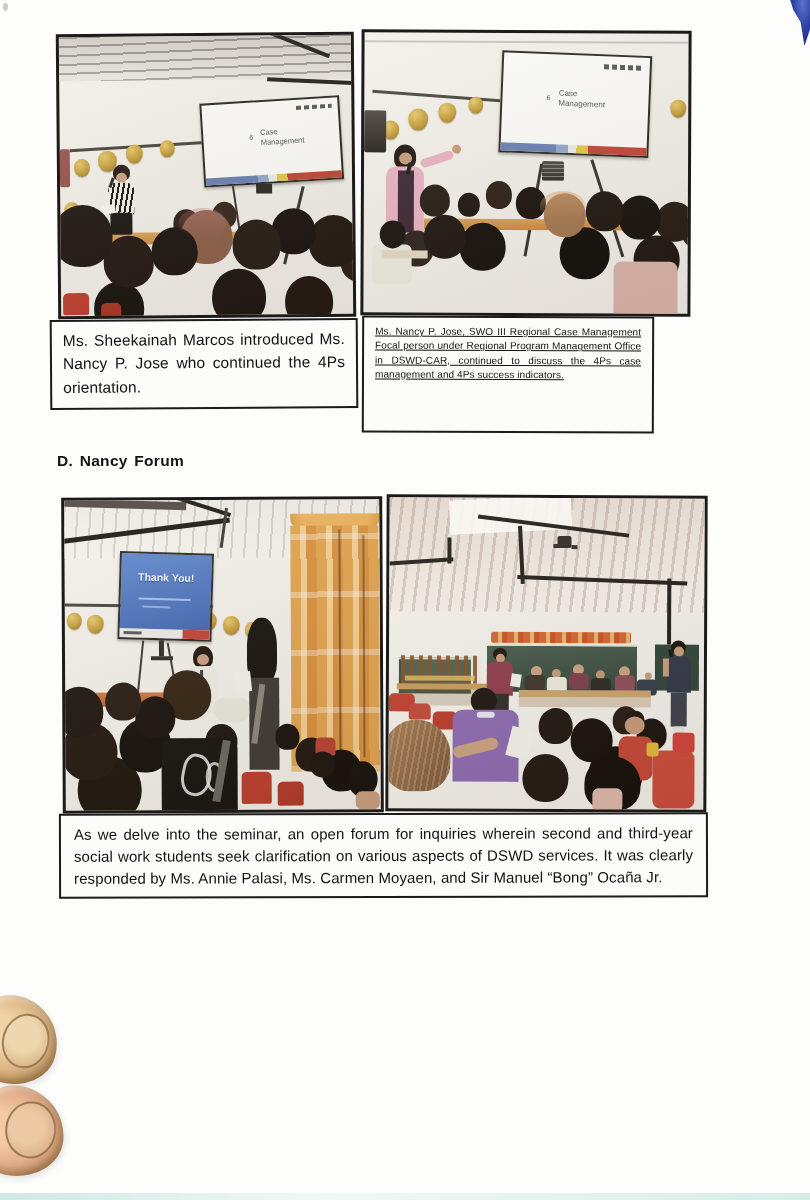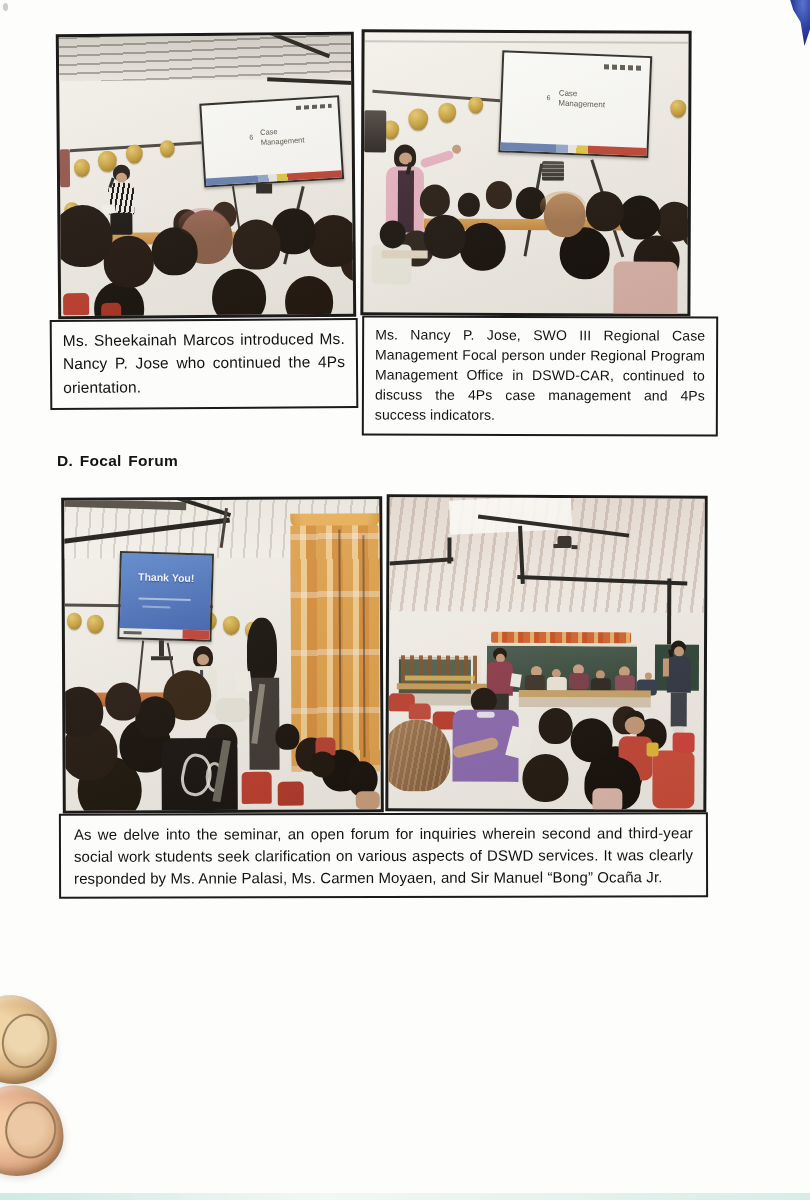--- a/index.html
+++ b/index.html
@@ -139,23 +139,23 @@
   <div class="hdc" style="left:56px;top:152px;width:30px;height:32px;background:#231910;
        box-shadow:34px 4px 0 -4px #1a120c,64px -6px 0 -2px #2a1c12,96px 2px 0 0 #17100a,130px 14px 0 6px #a3764f,170px 10px 0 4px #1e150e,205px 16px 0 6px #140e09,240px 20px 0 4px #241a12,262px 30px 0 0 #2f2014,10px 36px 0 6px #1b130d,-18px 48px 0 2px #292019,48px 46px 0 8px #130d08,150px 52px 0 10px #0f0b07,222px 58px 0 8px #1d140d;"></div>
   <div class="s" style="left:176px;top:158px;width:46px;height:30px;border-radius:50%;background:linear-gradient(180deg,rgba(214,162,110,.5),rgba(160,110,70,0));"></div>
   <div class="s" style="left:250px;top:228px;width:64px;height:52px;border-radius:8px 8px 0 0;background:#dcb4aa;"></div>
   <div class="s" style="left:8px;top:212px;width:40px;height:40px;border-radius:6px;background:#eceadf;"></div>
   <div class="s" style="left:16px;top:188px;width:26px;height:28px;border-radius:50%;background:#16100b;"></div>
   <div class="s" style="left:18px;top:218px;width:46px;height:8px;background:#e3d8c2;"></div>
   <div class="ph-ov"></div>
 </div>
 
-<div class="capbox" style="left:362px;top:316px;width:356px;min-height:117px;font-size:14px;line-height:1.43;transform:rotate(.2deg);">Ms. Nancy P. Jose, SWO III Regional Case Management Focal person under Regional Program Management Office in DSWD-CAR, continued to discuss the 4Ps case management and 4Ps success indicators.</div>
-
-<div class="heading" style="left:57px;top:452px;">D. Focal Forum</div>
+<div class="capbox" style="left:362px;top:316px;width:292px;min-height:117px;font-size:10px;line-height:1.43;transform:rotate(.2deg);text-decoration:underline;">Ms. Nancy P. Jose, SWO III Regional Case Management Focal person under Regional Program Management Office in DSWD-CAR, continued to discuss the 4Ps case management and 4Ps success indicators.</div>
+
+<div class="heading" style="left:57px;top:452px;">D. Nancy Forum</div>
 
 <div class="photo" style="left:62px;top:497px;width:321px;height:316px;transform:rotate(-.3deg);">
 
   <div class="s" style="left:0;top:0;width:315px;height:58px;
        background:repeating-linear-gradient(94deg, rgba(140,130,118,.28) 0 2px, rgba(250,248,242,.2) 2px 13px),linear-gradient(#eae6de,#f4f1ea);"></div>
   <div class="s" style="left:0;top:0;width:122px;height:8px;background:#4a443c;transform:rotate(2deg);"></div>
   <div class="pipe" style="left:-6px;top:28px;width:172px;height:4.5px;transform:rotate(-7deg);background:#16130f;"></div>
   <div class="pipe" style="left:96px;top:2px;width:72px;height:4px;transform:rotate(18deg);background:#16130f;"></div>
   <div class="s" style="left:158px;top:8px;width:3px;height:40px;background:#3a342c;transform:rotate(8deg);"></div>
 

